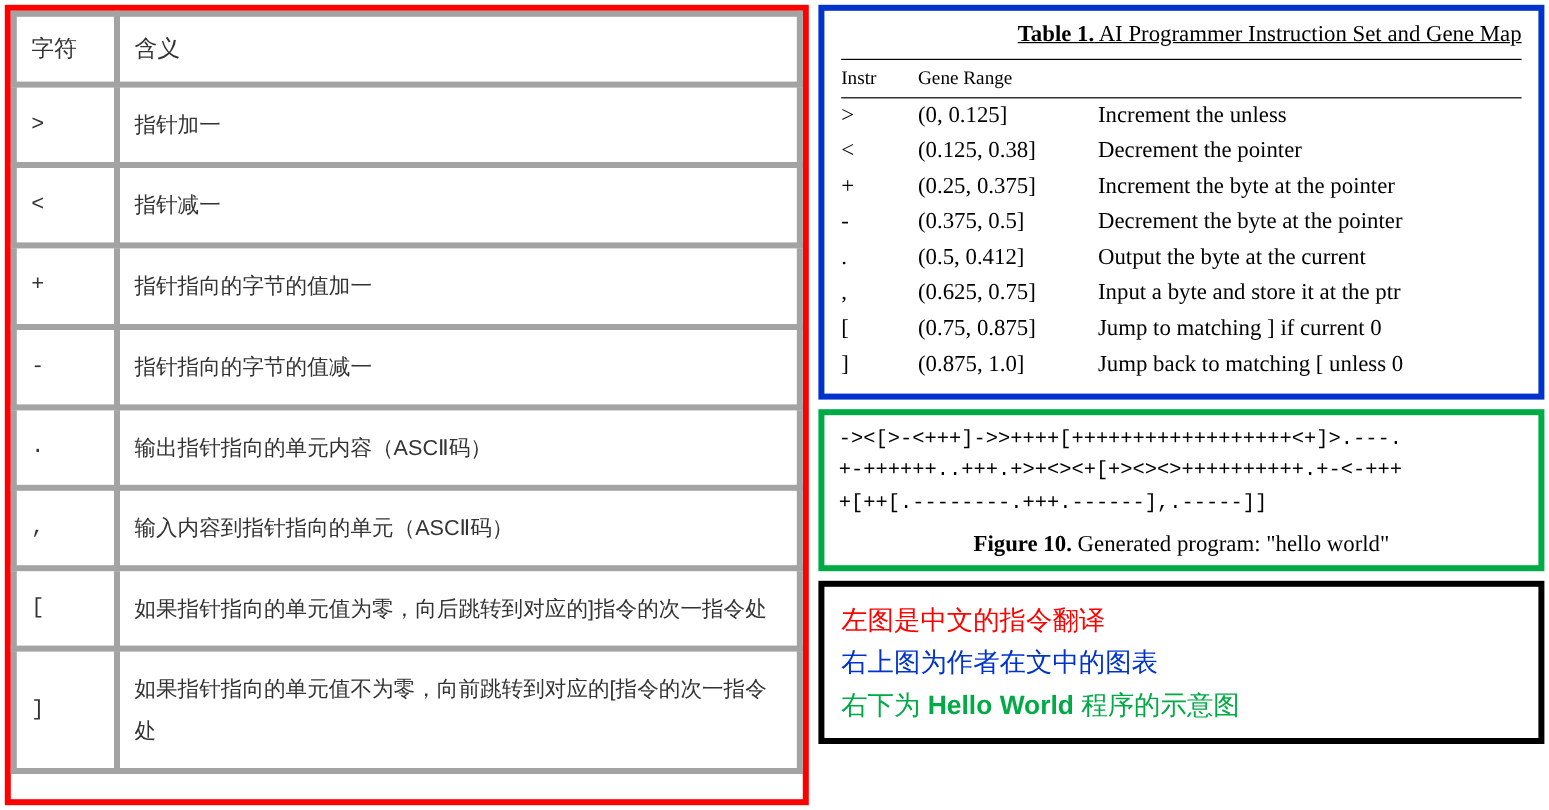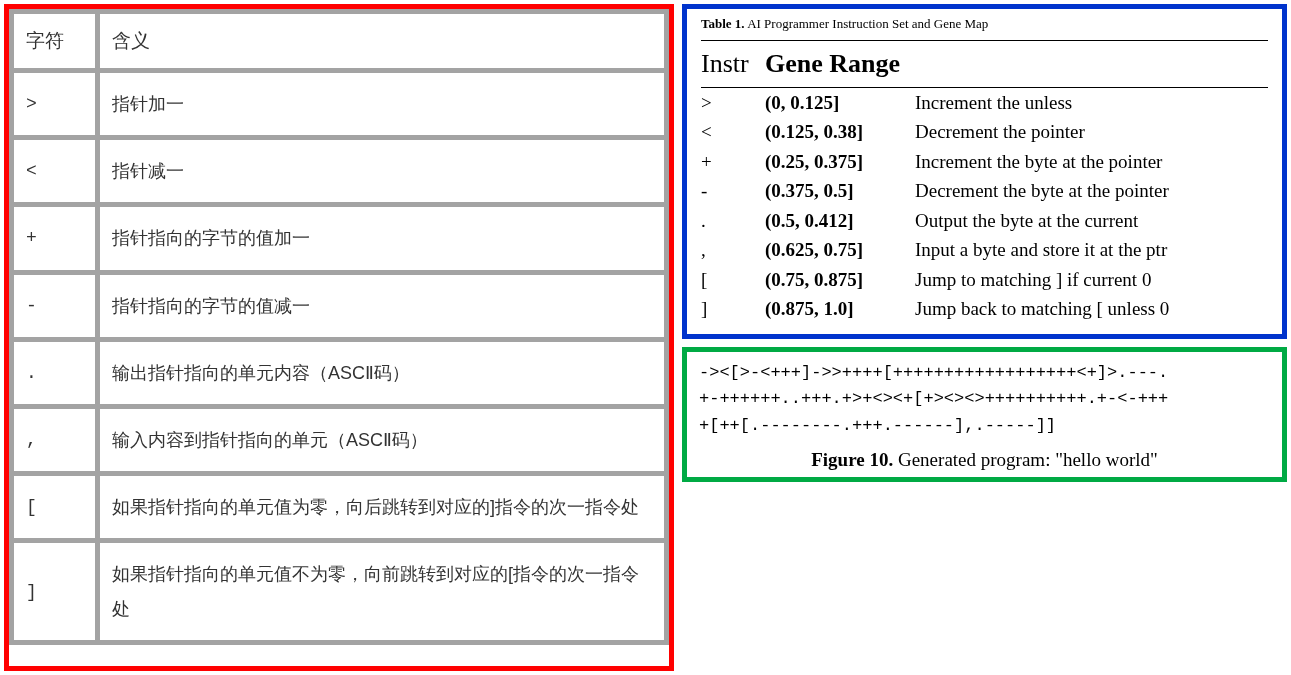--- a/index.html
+++ b/index.html
@@ -48,39 +48,40 @@
       gap: 8px;
     }
     .blue-box {
       border: 5px solid #0033cc;
       padding: 6px 14px 10px 14px;
       font-family: "Times New Roman", serif;
       font-size: 19px;
       line-height: 1.45;
     }
     .blue-box .caption {
-      text-align: left;
+      text-align: right;
       margin-bottom: 6px;
-      font-size: 13px;
+      font-size: 19px;
+      text-decoration: underline;
     }
     .blue-box .caption b { font-weight: bold; }
     .blue-box .header-row {
       display: flex;
       border-bottom: 1.5px solid #000;
       border-top: 1.5px solid #000;
       padding: 4px 0;
-      font-size: 26px;
+      font-size: 16px;
     }
     .blue-box .data-row {
       display: flex;
       padding: 1px 0;
       font-size: 19px;
     }
     .blue-box .col-instr { width: 64px; font-family: "Times New Roman", serif; }
-    .blue-box .col-range { width: 150px; font-weight: bold; }
+    .blue-box .col-range { width: 150px; }
     .blue-box .col-op { flex: 1; }
     .green-box {
       border: 5px solid #00aa44;
       padding: 8px 12px 6px 12px;
     }
     .green-box .code {
       font-family: "Courier New", monospace;
       font-size: 17px;
       line-height: 1.55;
       word-break: break-all;
@@ -208,14 +209,21 @@
 
   <div class="green-box">
     <div class="code" id="code-block">-&gt;&lt;[&gt;-&lt;+++]-&gt;&gt;++++[++++++++++++++++++&lt;+]&gt;.---.
 +-++++++..+++.+&gt;+&lt;&gt;&lt;+[+&gt;&lt;&gt;&lt;&gt;++++++++++.+-&lt;-+++
 +[++[.--------.+++.------],.-----]]</div>
     <div class="fig-caption">
       <b>Figure 10.</b><span>  Generated program: "hello world"</span>
     </div>
   </div>
 
+  <div class="black-box">
+    <div class="line1">左图是中文的指令翻译</div>
+    <div class="line2">右上图为作者在文中的图表</div>
+    <div class="line3">
+      <span>右下为 </span><span class="bold">Hello World</span><span> 程序的示意图</span>
+    </div>
+  </div>
 
 </div>
 
 </body></html>

